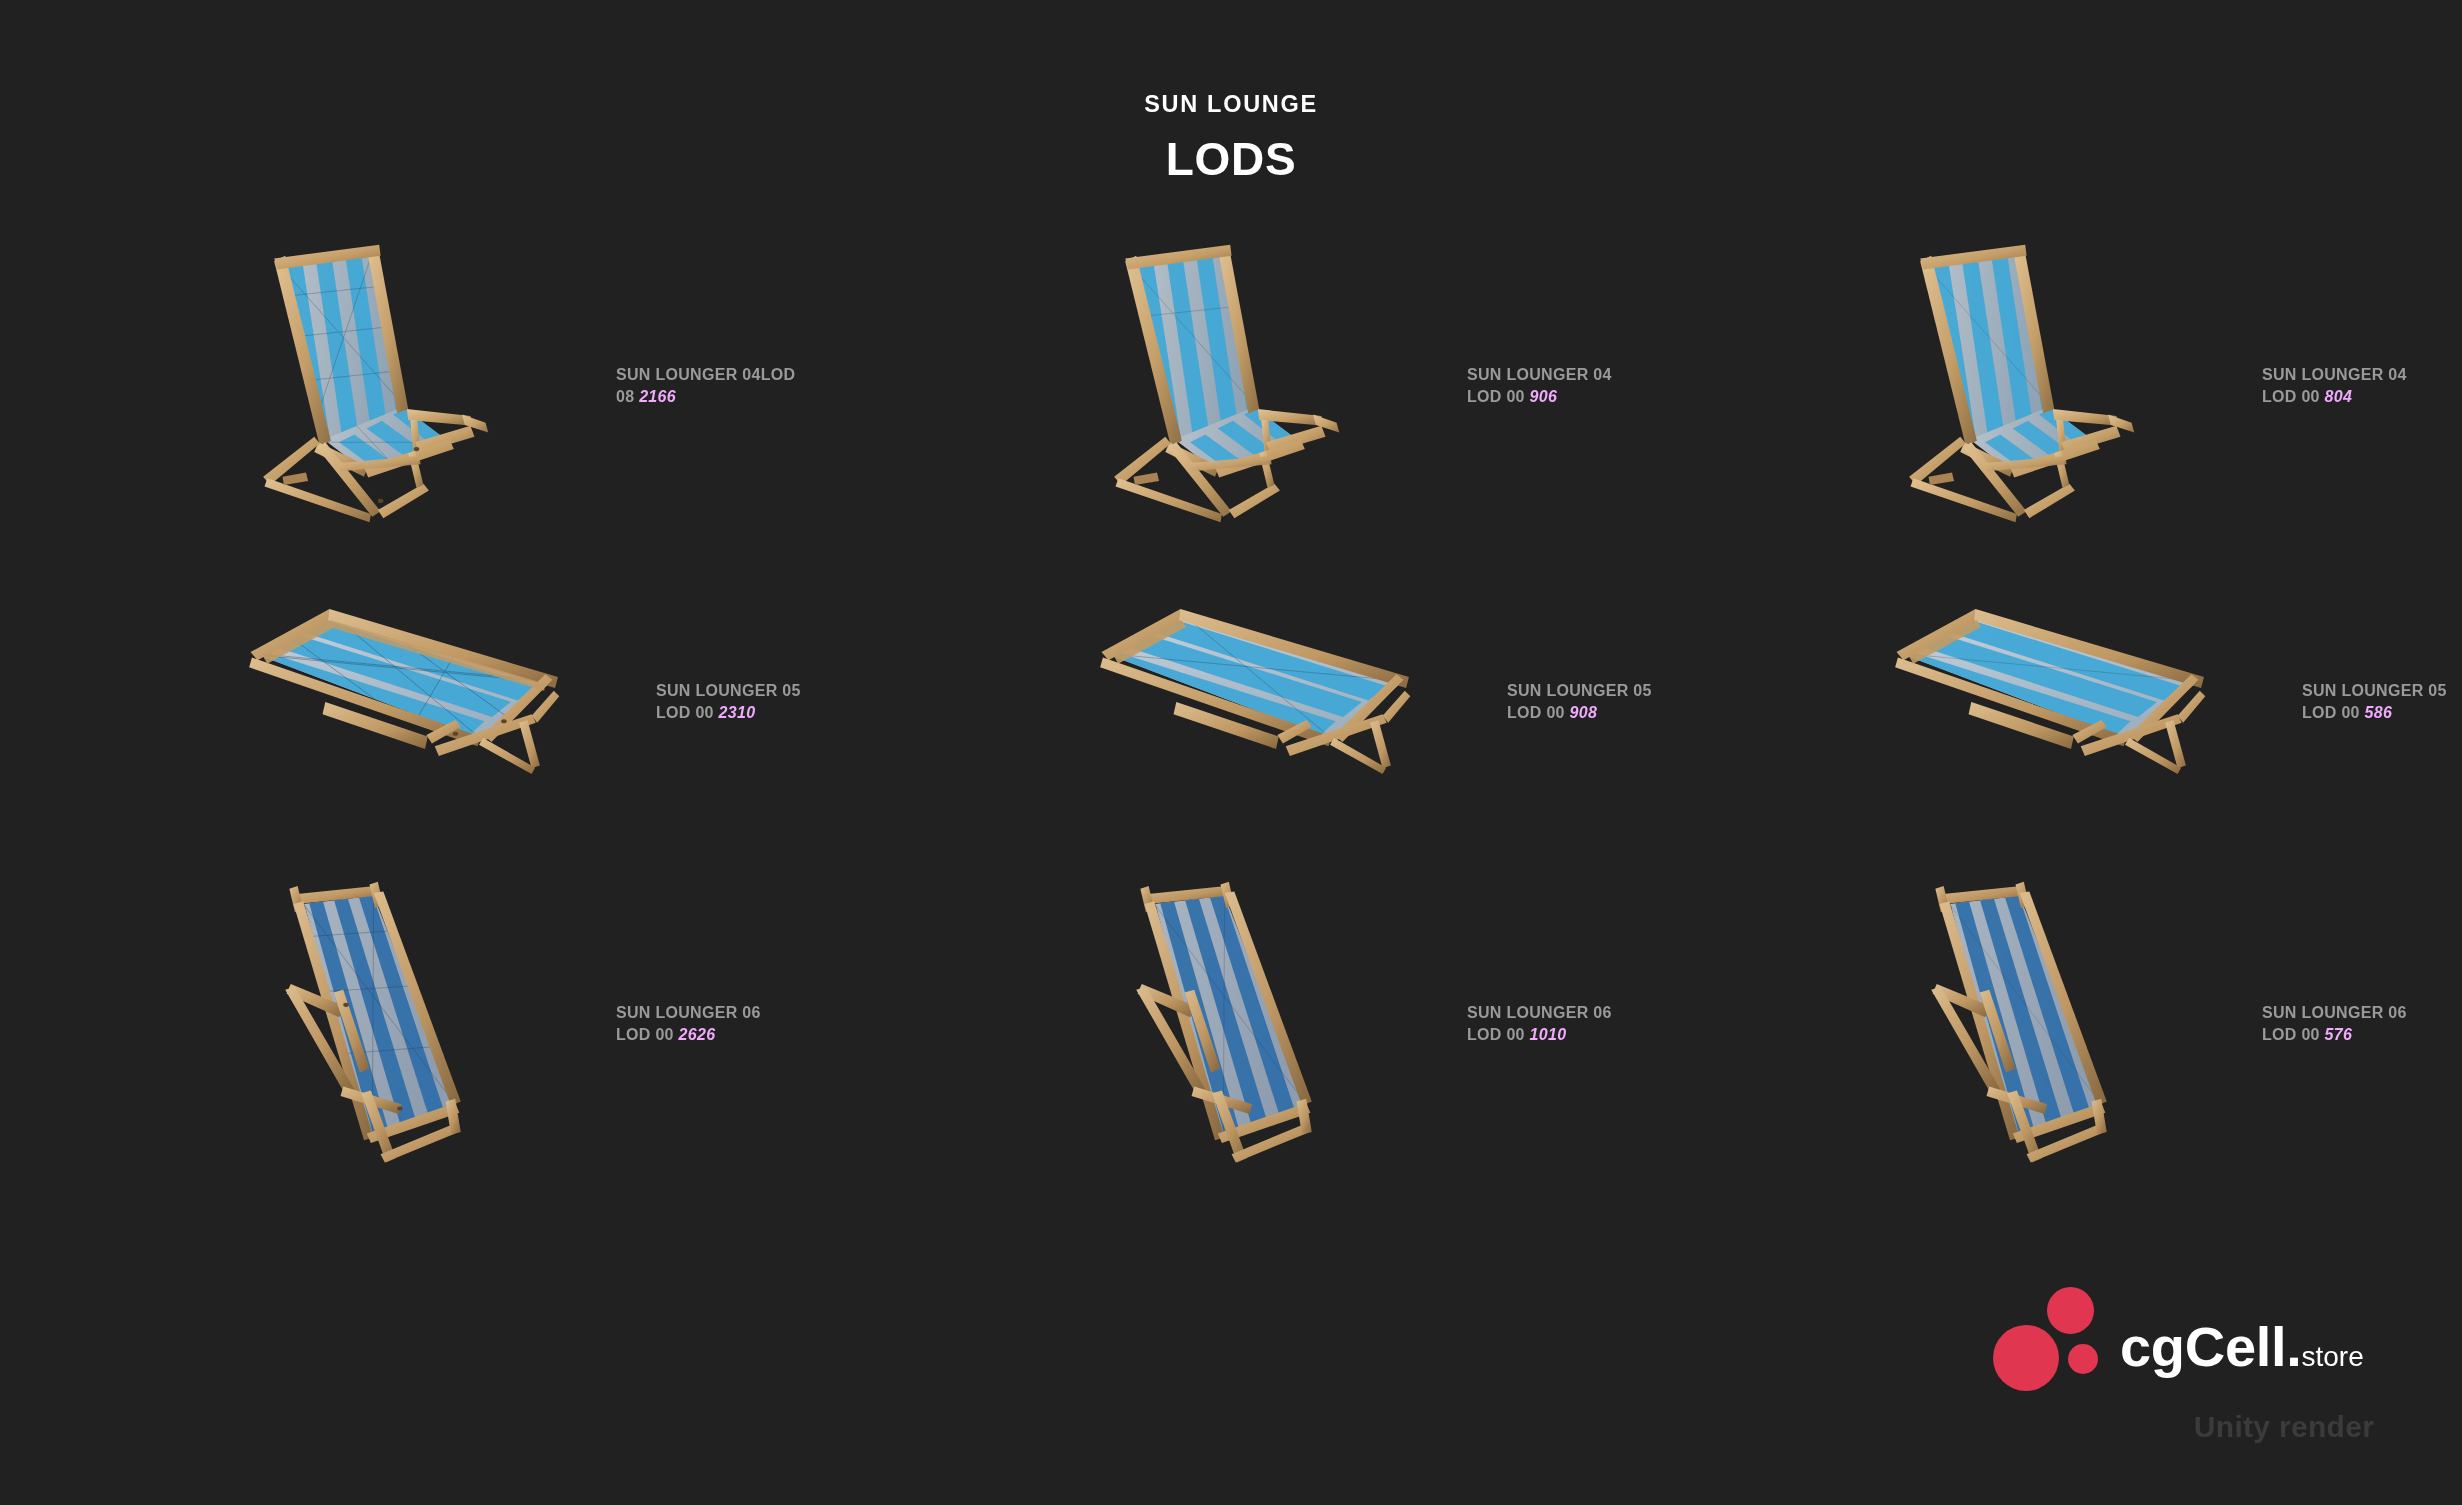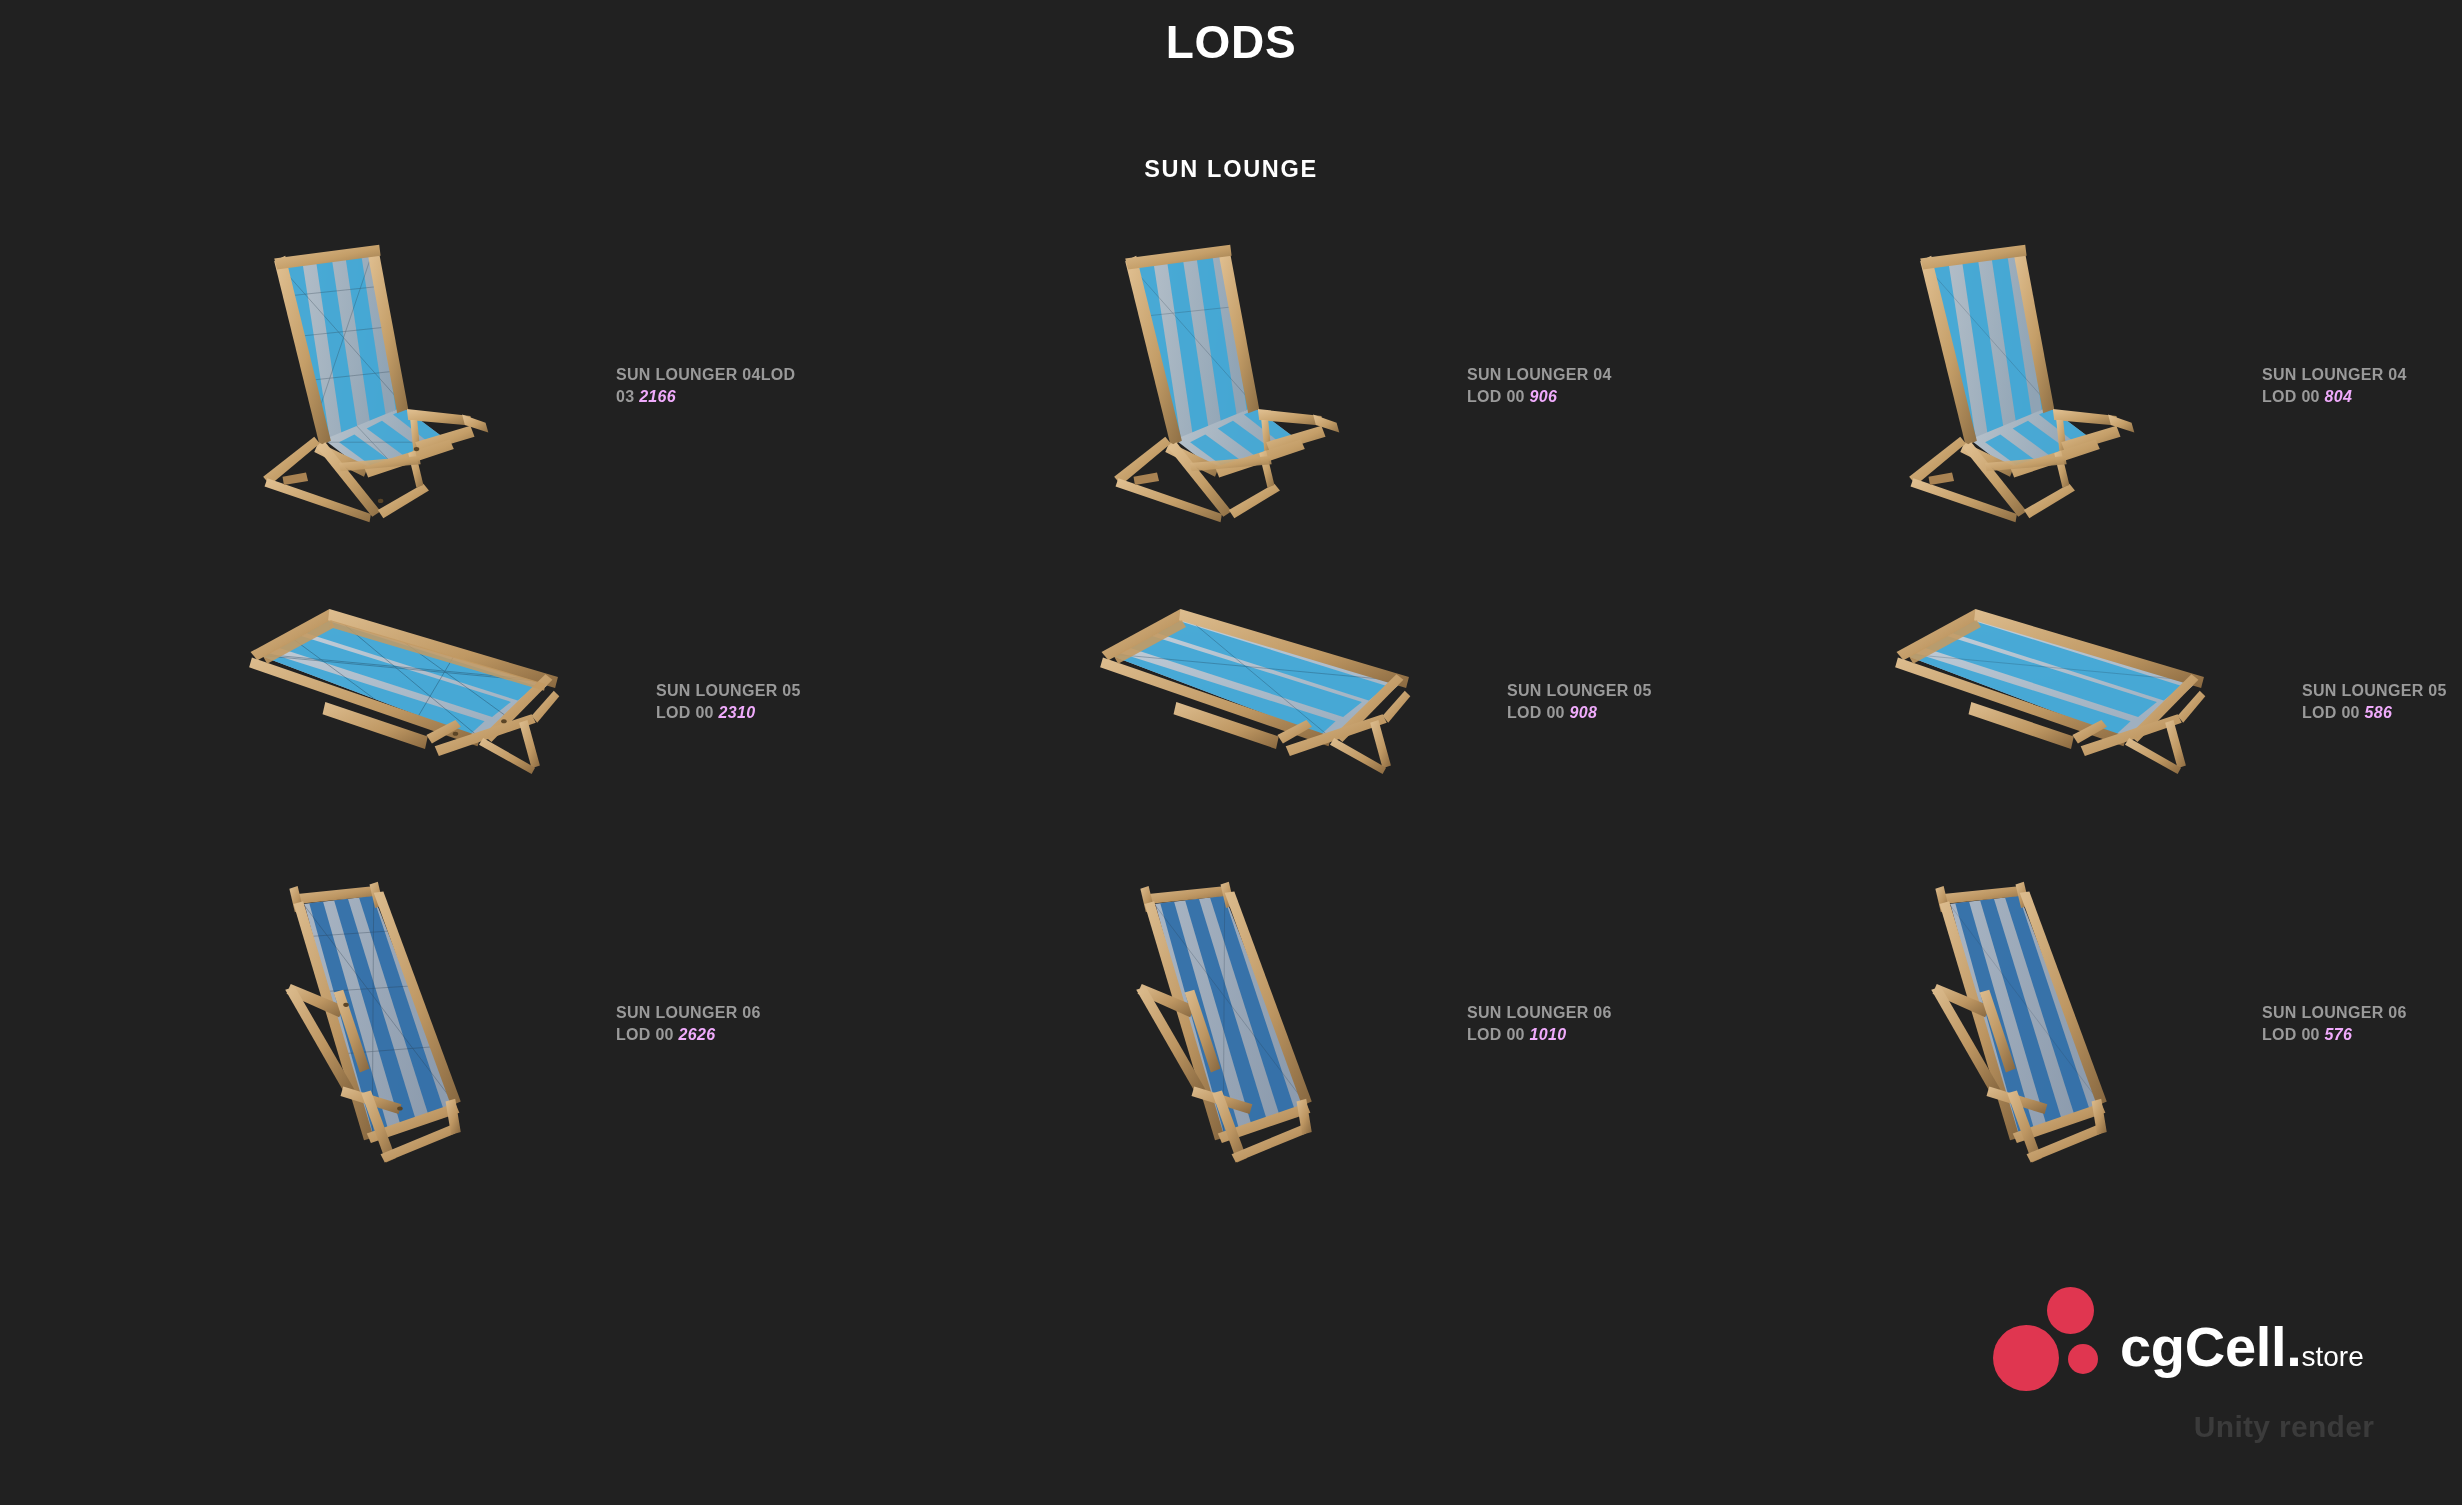--- a/index.html
+++ b/index.html
@@ -154,22 +154,22 @@
     font-weight: bold;
     color: #3b3b3b;
     letter-spacing: 0.3px;
     white-space: nowrap;
   }
 </style>
 </head>
 <body>
 
 <div id="header">
+  <div id="subtitle">SUN LOUNGE</div>
   <div id="maintitle">LODS</div>
-  <div id="subtitle">SUN LOUNGE</div>
 </div>
 
 <div id="grid">
 
   <div class="grid-row row-1">
 
     <div class="cell col-1">
       <div class="render-wrap">
         <svg class="render-svg" width="291" height="297" viewBox="0 0 420 430" style="left:62px; top:7px;">
           <defs>
@@ -237,21 +237,21 @@
           <path d="M196 398 L262 360 L270 370 L204 410 Z" fill="url(#w1a)"></path>
           <path d="M250 312 L262 362 L252 366 L240 316 Z" fill="url(#w1a)"></path>
           <path d="M140 330 L256 320 L258 332 L142 342 Z" fill="url(#w1a)" opacity="0.92"></path>
           <path d="M58 350 L92 344 L95 356 L60 362 Z" fill="#a98353"></path>
           <ellipse cx="252" cy="310" rx="4" ry="3" fill="#5b4527"></ellipse>
           <ellipse cx="200" cy="385" rx="4" ry="3" fill="#5b4527"></ellipse>
         </svg>
       </div>
       <div class="caption">
         <div class="line">SUN LOUNGER 04LOD</div>
-        <div class="line"><span>03 </span><span class="count">2166</span></div>
+        <div class="line"><span>08 </span><span class="count">2166</span></div>
       </div>
     </div>
 
     <div class="cell col-2">
       <div class="render-wrap">
         <svg class="render-svg" width="291" height="297" viewBox="0 0 420 430" style="left:62px; top:7px;">
           <path d="M55 40 L185 25 L230 250 L120 300 Z" fill="url(#fab1)"></path>
           <g clip-path="url(#seatclip1)">
             <path d="M62 30 L85 28 L128 305 L104 308 Z" fill="#3fa7d6" opacity="0.92"></path>
             <path d="M105 27 L128 25 L170 302 L146 305 Z" fill="#3fa7d6" opacity="0.92"></path>

